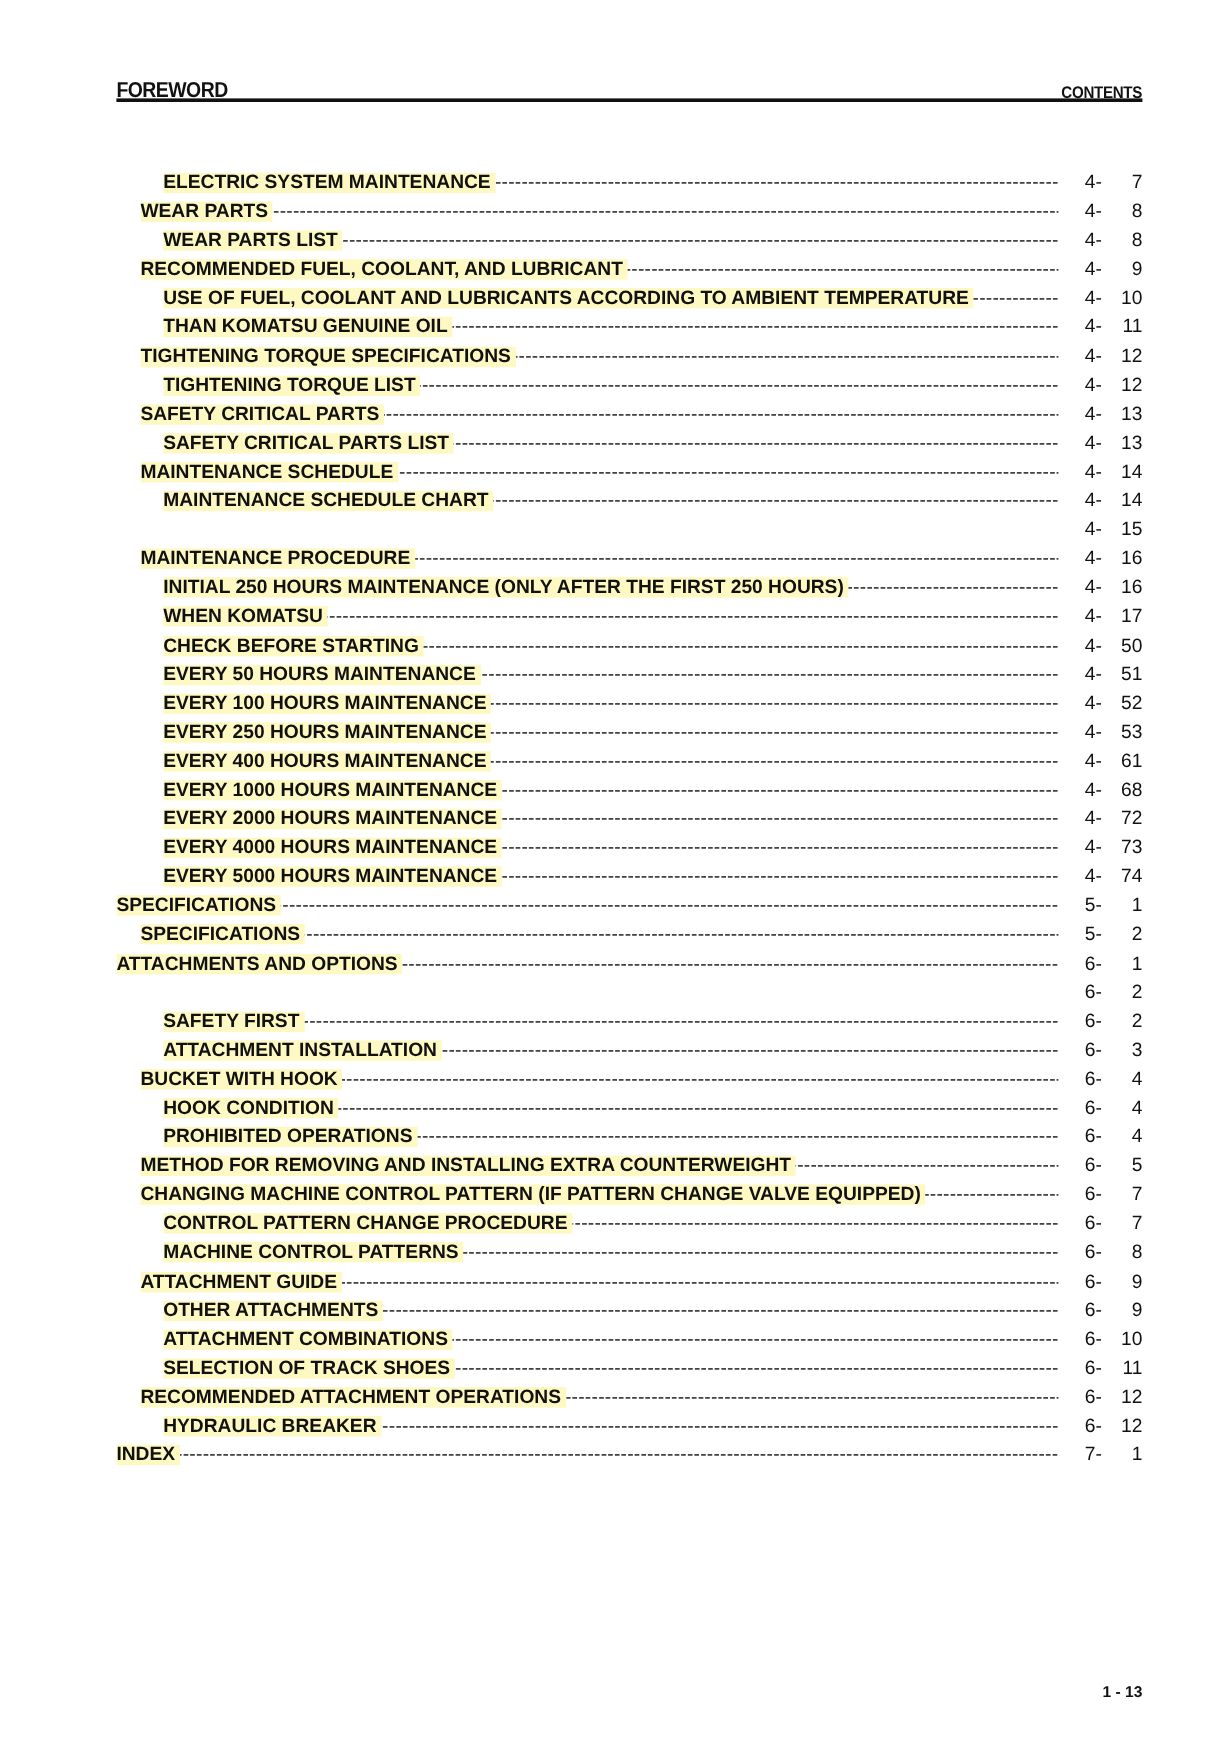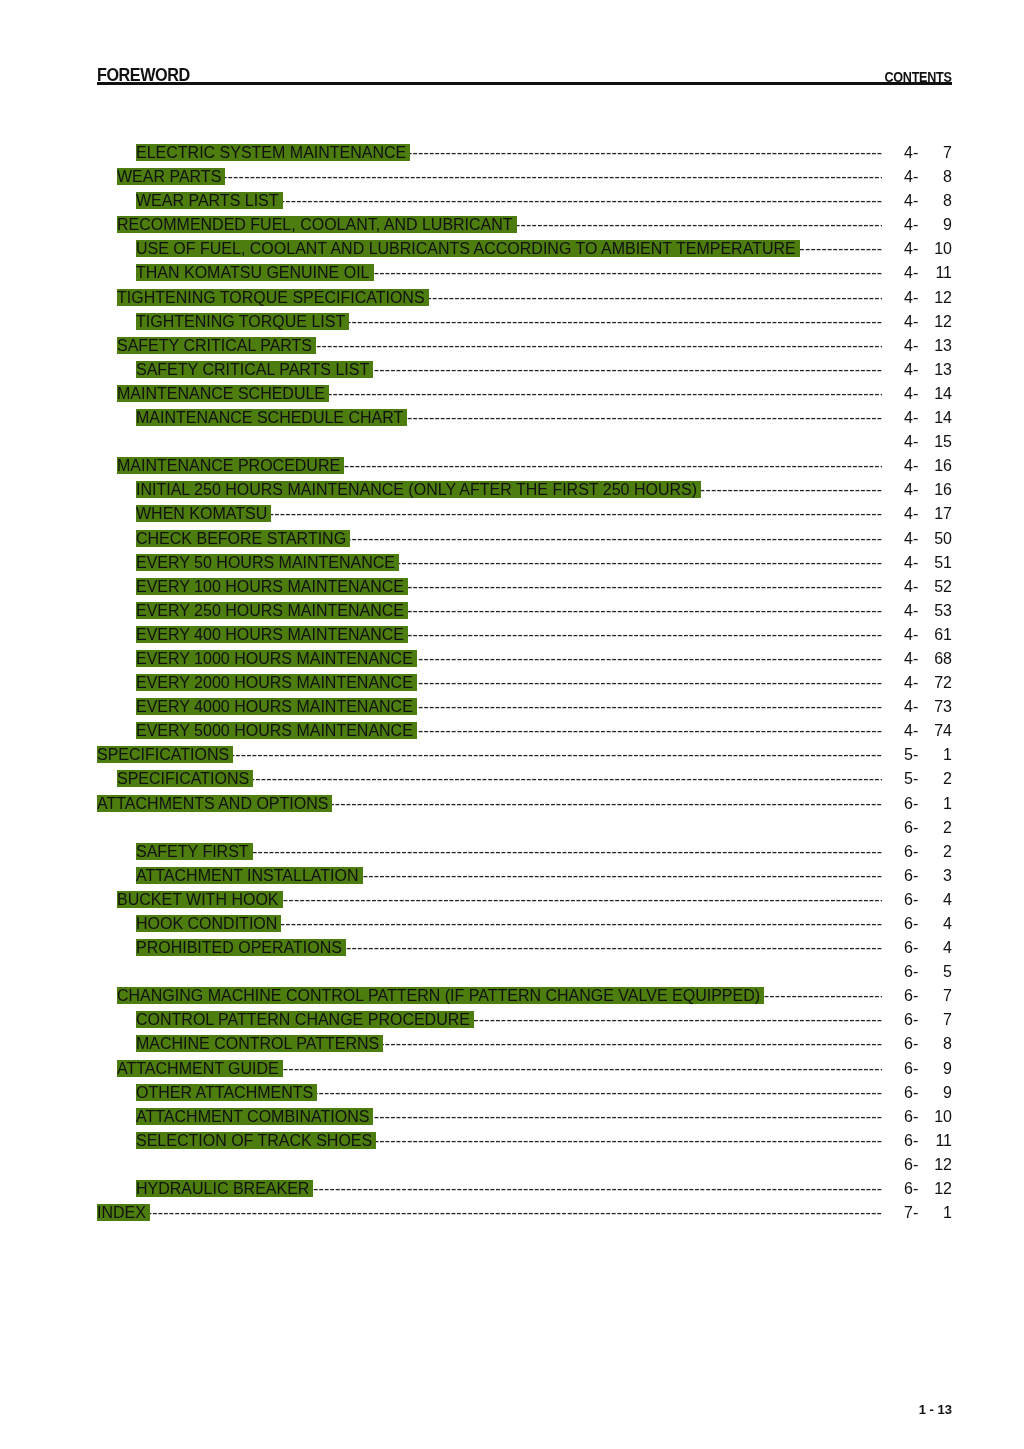--- a/index.html
+++ b/index.html
@@ -4,21 +4,21 @@
 <style>
   html, body { margin:0; padding:0; background:#fff; }
   body { width:1024px; height:1449px; position:relative; font-family:"Liberation Sans", sans-serif; color:#111; overflow:hidden; }
   .header { position:absolute; left:97px; top:63px; width:855px; height:30px; }
   .header .left { position:absolute; left:0; top:2px; font-weight:bold; font-size:18px; letter-spacing:-0.5px; transform:scaleX(0.9); transform-origin:left; }
   .header .right { position:absolute; right:0; top:6px; font-weight:bold; font-size:14px; letter-spacing:-0.3px; transform:scaleX(0.9); transform-origin:right; }
   .rule { position:absolute; left:97px; top:82px; width:855px; height:3px; background:#111; }
   .toc { position:absolute; left:97px; top:141px; width:855px; }
   .row { position:relative; height:24.1px; font-size:16px; line-height:24px; white-space:nowrap; }
   .row .title { position:absolute; top:0; left:0; right:70px; overflow:hidden; }
-  .row .title span.t { background:#4d7c0f; padding-right:4px; position:relative; z-index:1; }
+  .row .title span.t { background:#fef9c3; padding-right:4px; position:relative; z-index:1;font-weight:bold; }
   .row .title .dots { position:absolute; left:0; right:0; top:0; overflow:hidden; color:#222; letter-spacing:0.2px; }
   .row .pg { position:absolute; right:0; top:0; width:48px; }
   .row .pg .ch { position:absolute; left:0; }
   .row .pg .num { position:absolute; right:0; text-align:right; }
   .lvl0 { padding-left:0; }
   .lvl1 .title { left:20px; }
   .lvl2 .title { left:39px; }
   .footer { position:absolute; right:72px; top:1402px; font-weight:bold; font-size:13px;margin-left:48px; }
 </style>
 </head>
@@ -263,21 +263,21 @@
       </div>
     </div>
     <div class="row lvl2">
       <div class="title"><div class="dots"> --------------------------------------------------------------------------------------------------------------------------------------------------------------------------------------------------------------------------------------------------------------------</div><span class="t">PROHIBITED OPERATIONS</span></div>
       <div class="pg">
         <span class="ch">6-</span>
         <span class="num">4</span>
       </div>
     </div>
     <div class="row lvl1">
-      <div class="title"><div class="dots"> --------------------------------------------------------------------------------------------------------------------------------------------------------------------------------------------------------------------------------------------------------------------</div></div>
+      <div class="title"><div class="dots"> --------------------------------------------------------------------------------------------------------------------------------------------------------------------------------------------------------------------------------------------------------------------</div><span class="t">METHOD FOR REMOVING AND INSTALLING EXTRA COUNTERWEIGHT</span></div>
       <div class="pg">
         <span class="ch">6-</span>
         <span class="num">5</span>
       </div>
     </div>
     <div class="row lvl1">
       <div class="title"><div class="dots"> --------------------------------------------------------------------------------------------------------------------------------------------------------------------------------------------------------------------------------------------------------------------</div><span class="t">CHANGING MACHINE CONTROL PATTERN (IF PATTERN CHANGE VALVE EQUIPPED)</span></div>
       <div class="pg">
         <span class="ch">6-</span>
         <span class="num">7</span>
@@ -319,21 +319,21 @@
       </div>
     </div>
     <div class="row lvl2">
       <div class="title"><div class="dots"> --------------------------------------------------------------------------------------------------------------------------------------------------------------------------------------------------------------------------------------------------------------------</div><span class="t">SELECTION OF TRACK SHOES</span></div>
       <div class="pg">
         <span class="ch">6-</span>
         <span class="num">11</span>
       </div>
     </div>
     <div class="row lvl1">
-      <div class="title"><div class="dots"> --------------------------------------------------------------------------------------------------------------------------------------------------------------------------------------------------------------------------------------------------------------------</div></div>
+      <div class="title"><div class="dots"> --------------------------------------------------------------------------------------------------------------------------------------------------------------------------------------------------------------------------------------------------------------------</div><span class="t">RECOMMENDED ATTACHMENT OPERATIONS</span></div>
       <div class="pg">
         <span class="ch">6-</span>
         <span class="num">12</span>
       </div>
     </div>
     <div class="row lvl2">
       <div class="title"><div class="dots"> --------------------------------------------------------------------------------------------------------------------------------------------------------------------------------------------------------------------------------------------------------------------</div><span class="t">HYDRAULIC BREAKER</span></div>
       <div class="pg">
         <span class="ch">6-</span>
         <span class="num">12</span>

